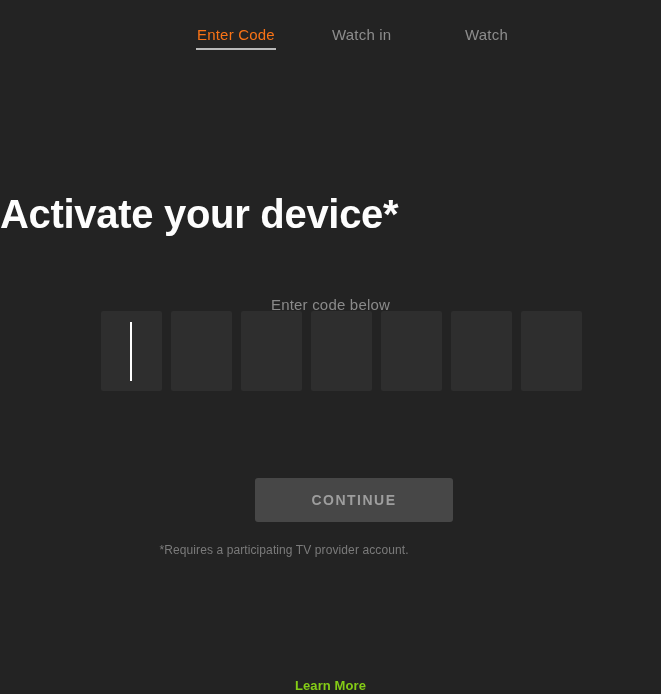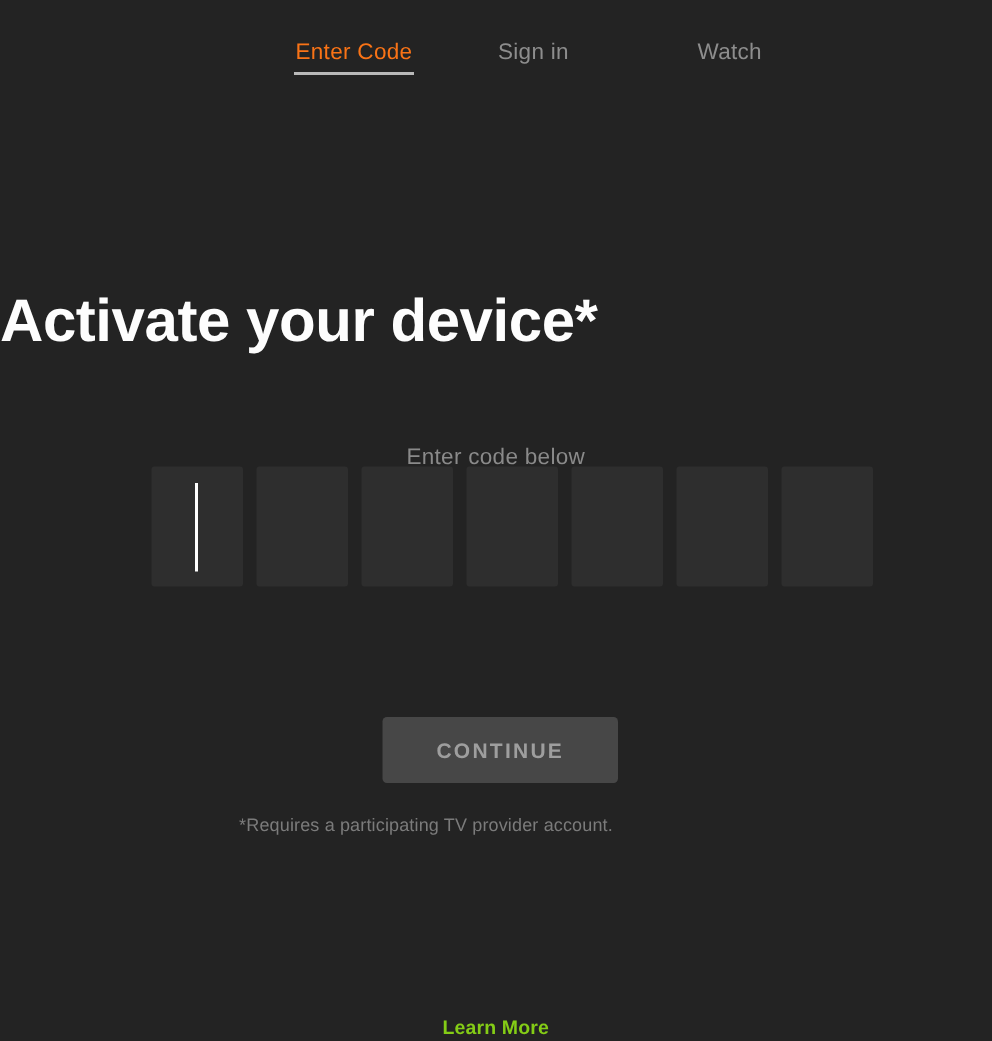--- a/index.html
+++ b/index.html
@@ -119,21 +119,21 @@
     width: 2px;
     height: 59px;
     background: #ffffff;
   }
 
   
   .continue-btn {
     position: absolute;
     top: 478px;
     left: 255px;
-    width: 157px;
+    width: 198px;
     height: 44px;
     background: #474747;
     border: none;
     border-radius: 3px;
     color: #9e9e9e;
     font-size: 14px;
     font-weight: bold;
     letter-spacing: 1.5px;
     font-family: "Liberation Sans", sans-serif;
     cursor: pointer;
@@ -171,21 +171,21 @@
   }
 </style>
 </head>
 <body>
 
 <div class="nav">
   <div class="nav-item enter-code active">
     <span>Enter Code</span>
   </div>
   <div class="nav-item sign-in">
-    <span>Sign in</span>
+    <span>Watch in</span>
   </div>
   <div class="nav-item watch">
     <span>Watch</span>
   </div>
 </div>
 
 <div class="main">
 
   <h1 class="headline">Activate your device*</h1>
 

